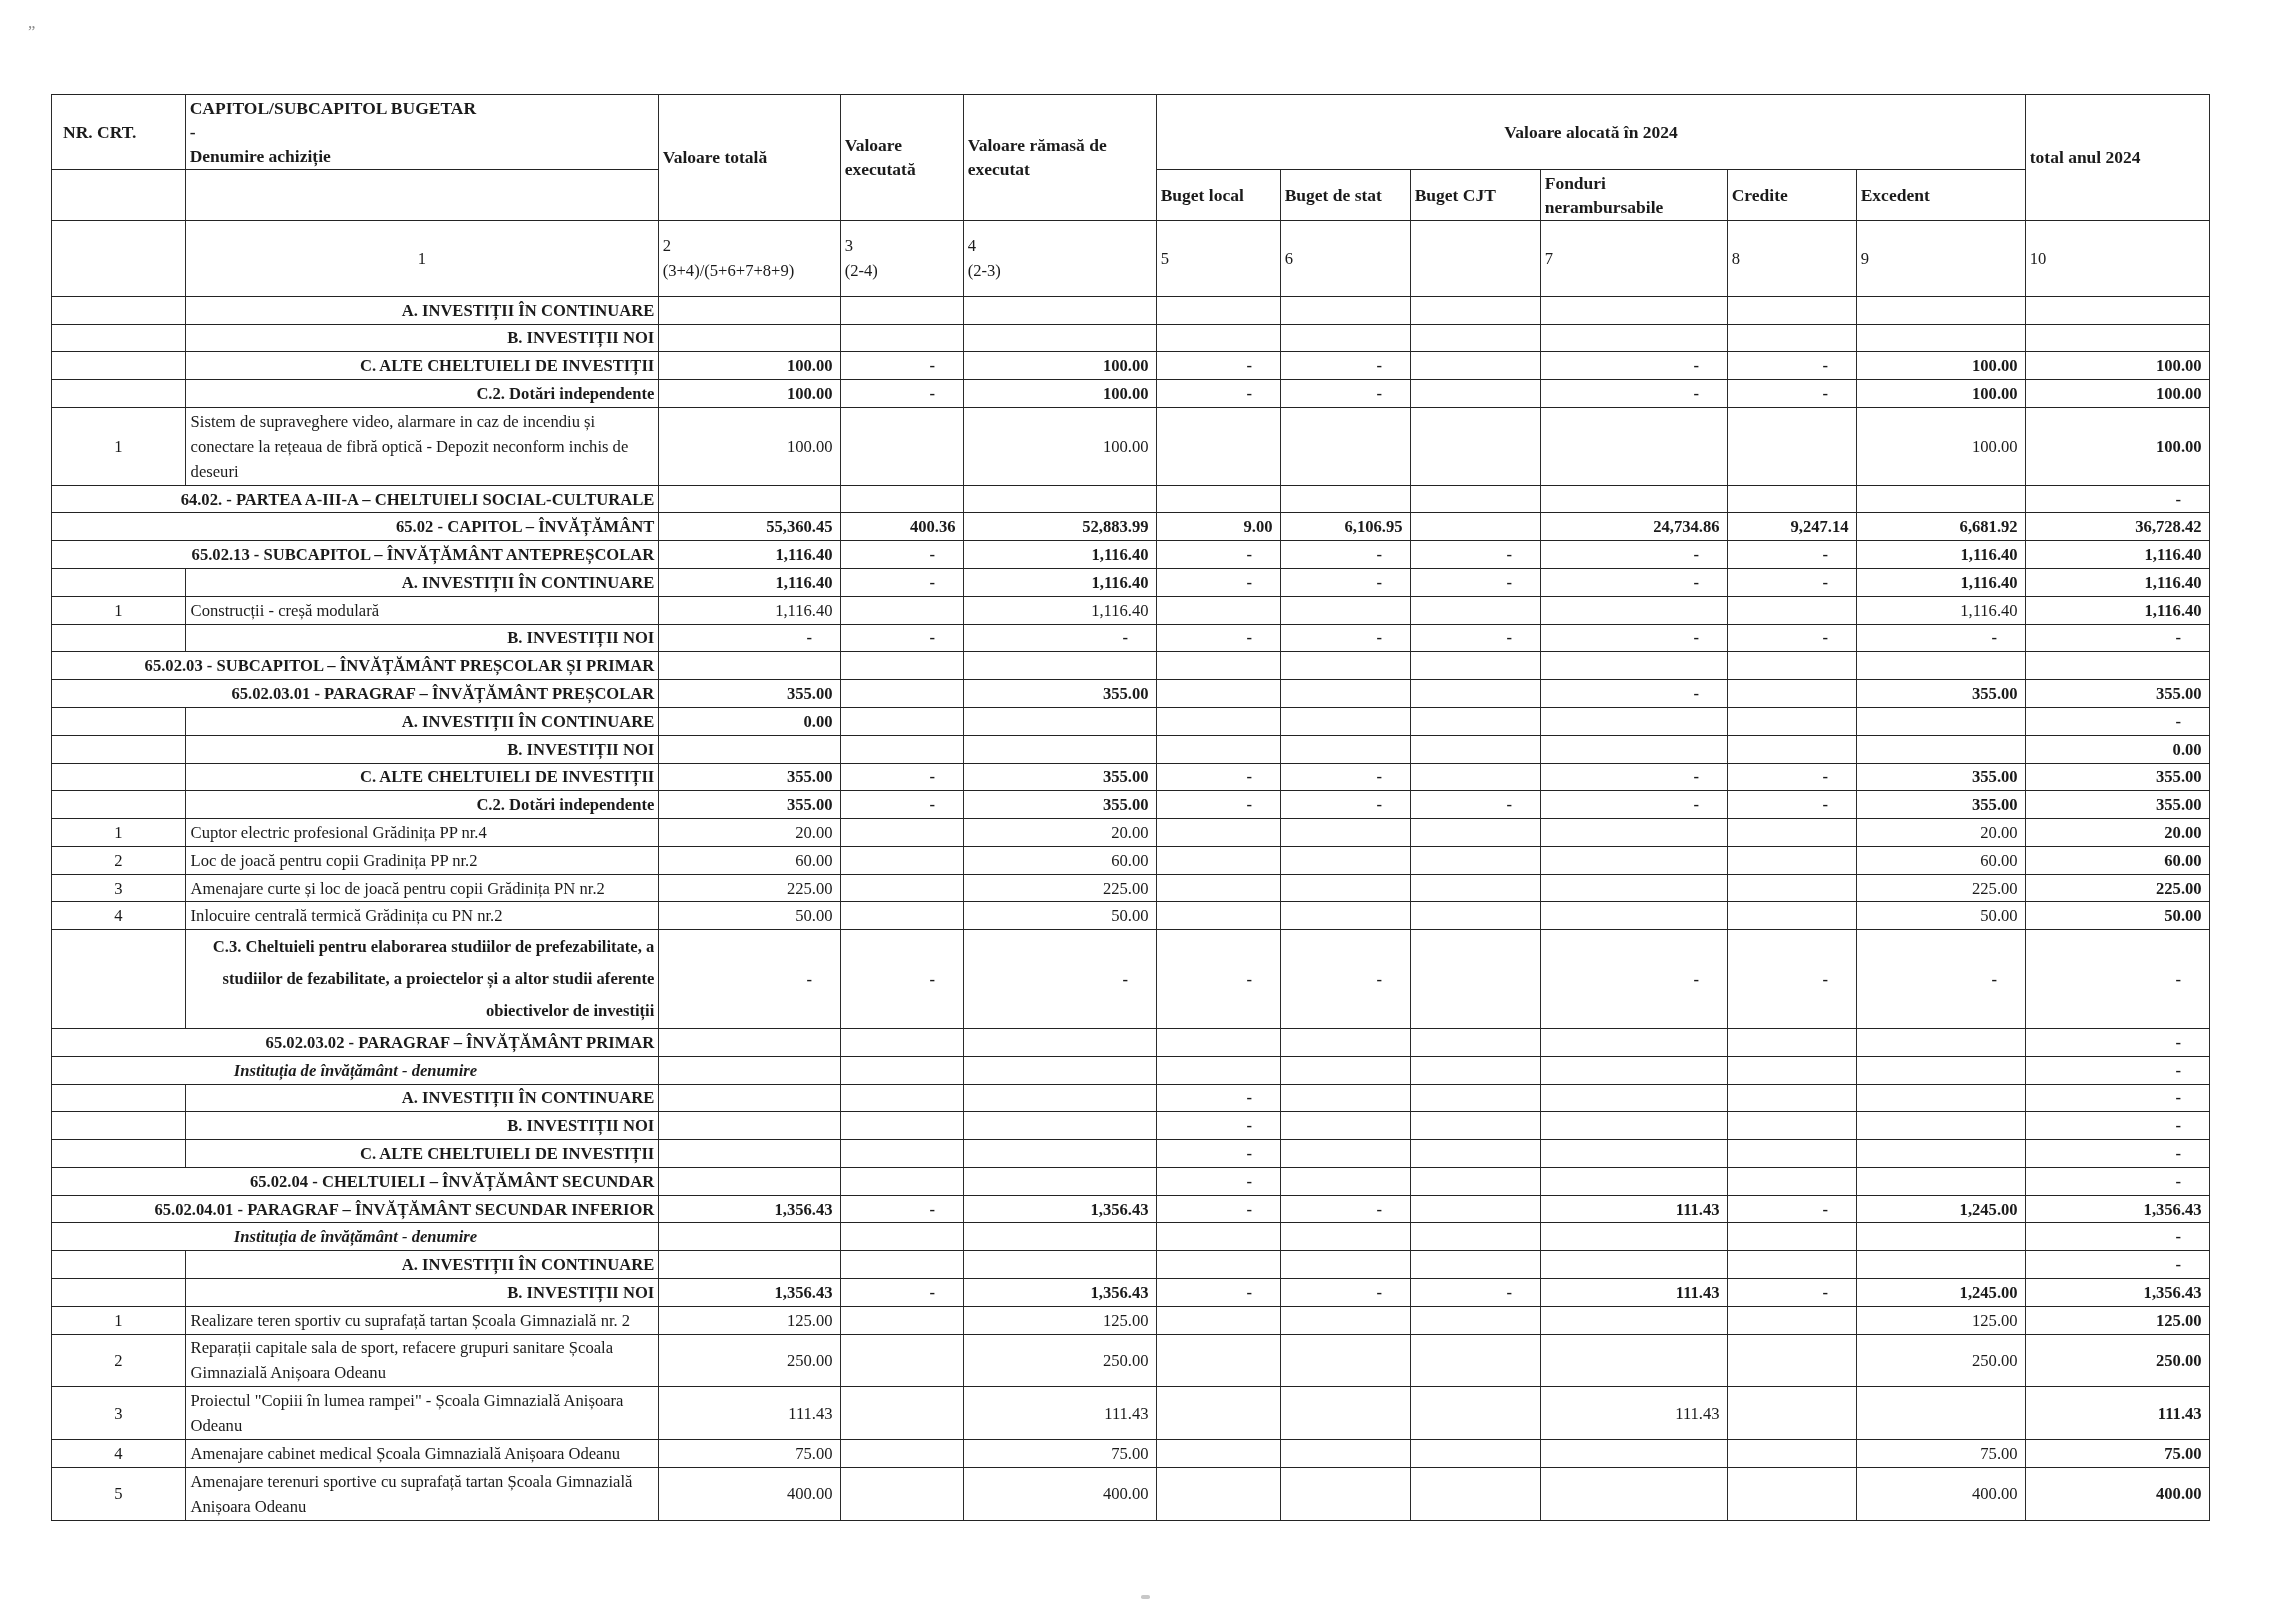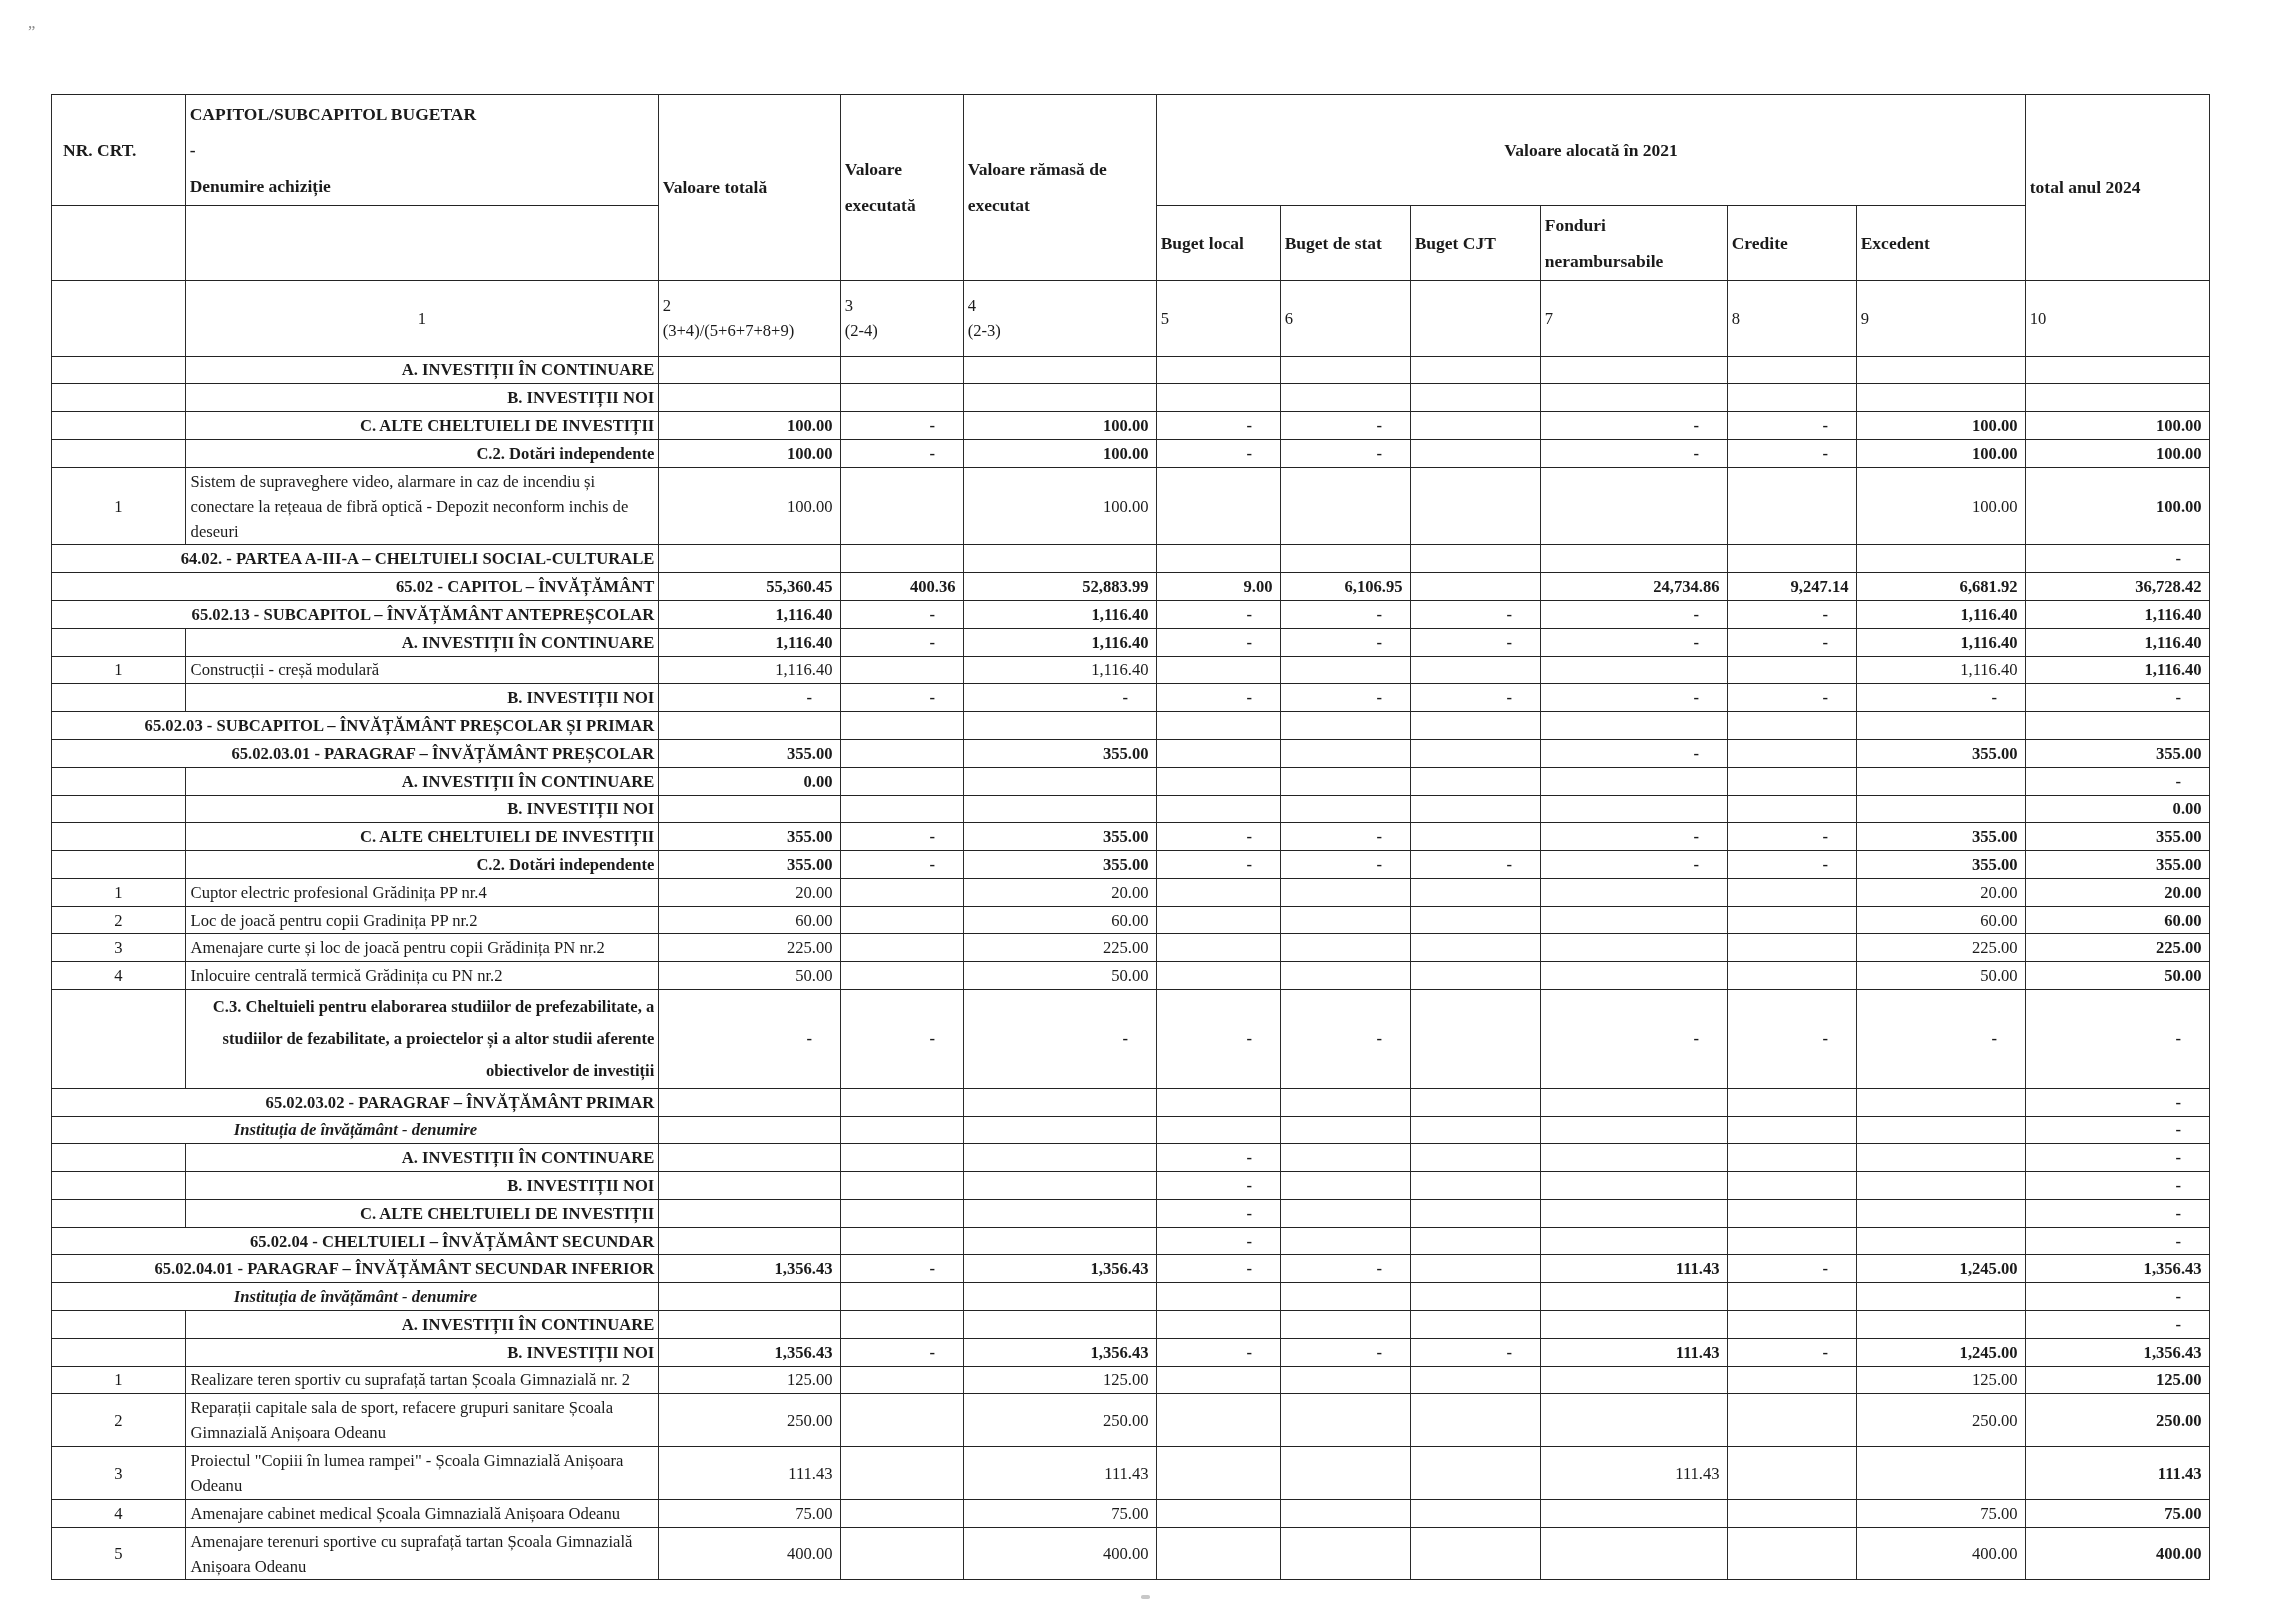--- a/index.html
+++ b/index.html
@@ -8,21 +8,21 @@
   .artifact{position:absolute;color:#8a8a8a;font-size:16.6px;}
   #mark-top-left{left:28px;top:13px;}
   #mark-bottom{left:1141px;top:1595px;width:9.2px;height:3.7px;background:#c8c8c8;border-radius:1.8px;}
   table{position:absolute;left:51px;top:94px;width:2158px;
         border-collapse:collapse;table-layout:fixed;}
   td,th{border-left:0.9px solid #2b2b2b;border-right:0.9px solid #2b2b2b;
         border-top:1.8px solid #232323;border-bottom:1.8px solid #232323;
         padding:0.9px 3.7px;vertical-align:middle;font-size:16.6px;line-height:25px;
         overflow:hidden;}
   table{border:1.8px solid #1d1d1d;}
-  thead th{font-weight:bold;text-align:left;font-size:17.5px;line-height:36px;white-space:pre-line;}
+  thead th{font-weight:bold;text-align:left;font-size:17.5px;line-height:24px;white-space:pre-line;}
   tr.hr1{height:72px;} tr.hr2{height:51px;} tr.hr3{height:76px;}
   th.alloc{text-align:center;}
   th.nrh{padding-left:11px;}
   tr.hr3 td{font-weight:normal;white-space:pre-line;vertical-align:middle;}
   td.num-center{text-align:center;}
   tbody tr{height:26px;}
   .nr-cell{text-align:center;font-size:16.6px;}
   .label-cell{text-align:left;padding-left:4.6px;}
   .val-cell{text-align:right;padding-right:7.4px;}
   .dash-cell{padding-right:28px;font-weight:bold;}
@@ -59,21 +59,21 @@
     <tr class="hr1">
       <th class="nrh">NR. CRT.</th>
       <th>CAPITOL/SUBCAPITOL BUGETAR
 -
 Denumire achiziție</th>
       <th rowspan="2">Valoare totală</th>
       <th rowspan="2">Valoare
 executată</th>
       <th rowspan="2">Valoare rămasă de
 executat</th>
-      <th colspan="6" class="alloc">Valoare alocată în 2021</th>
+      <th colspan="6" class="alloc">Valoare alocată în 2024</th>
       <th rowspan="2">total anul 2024</th>
     </tr>
     <tr class="hr2">
       <th></th>
       <th></th>
       <th>Buget local</th>
       <th>Buget de stat</th>
       <th>Buget CJT</th>
       <th>Fonduri
 nerambursabile</th>

